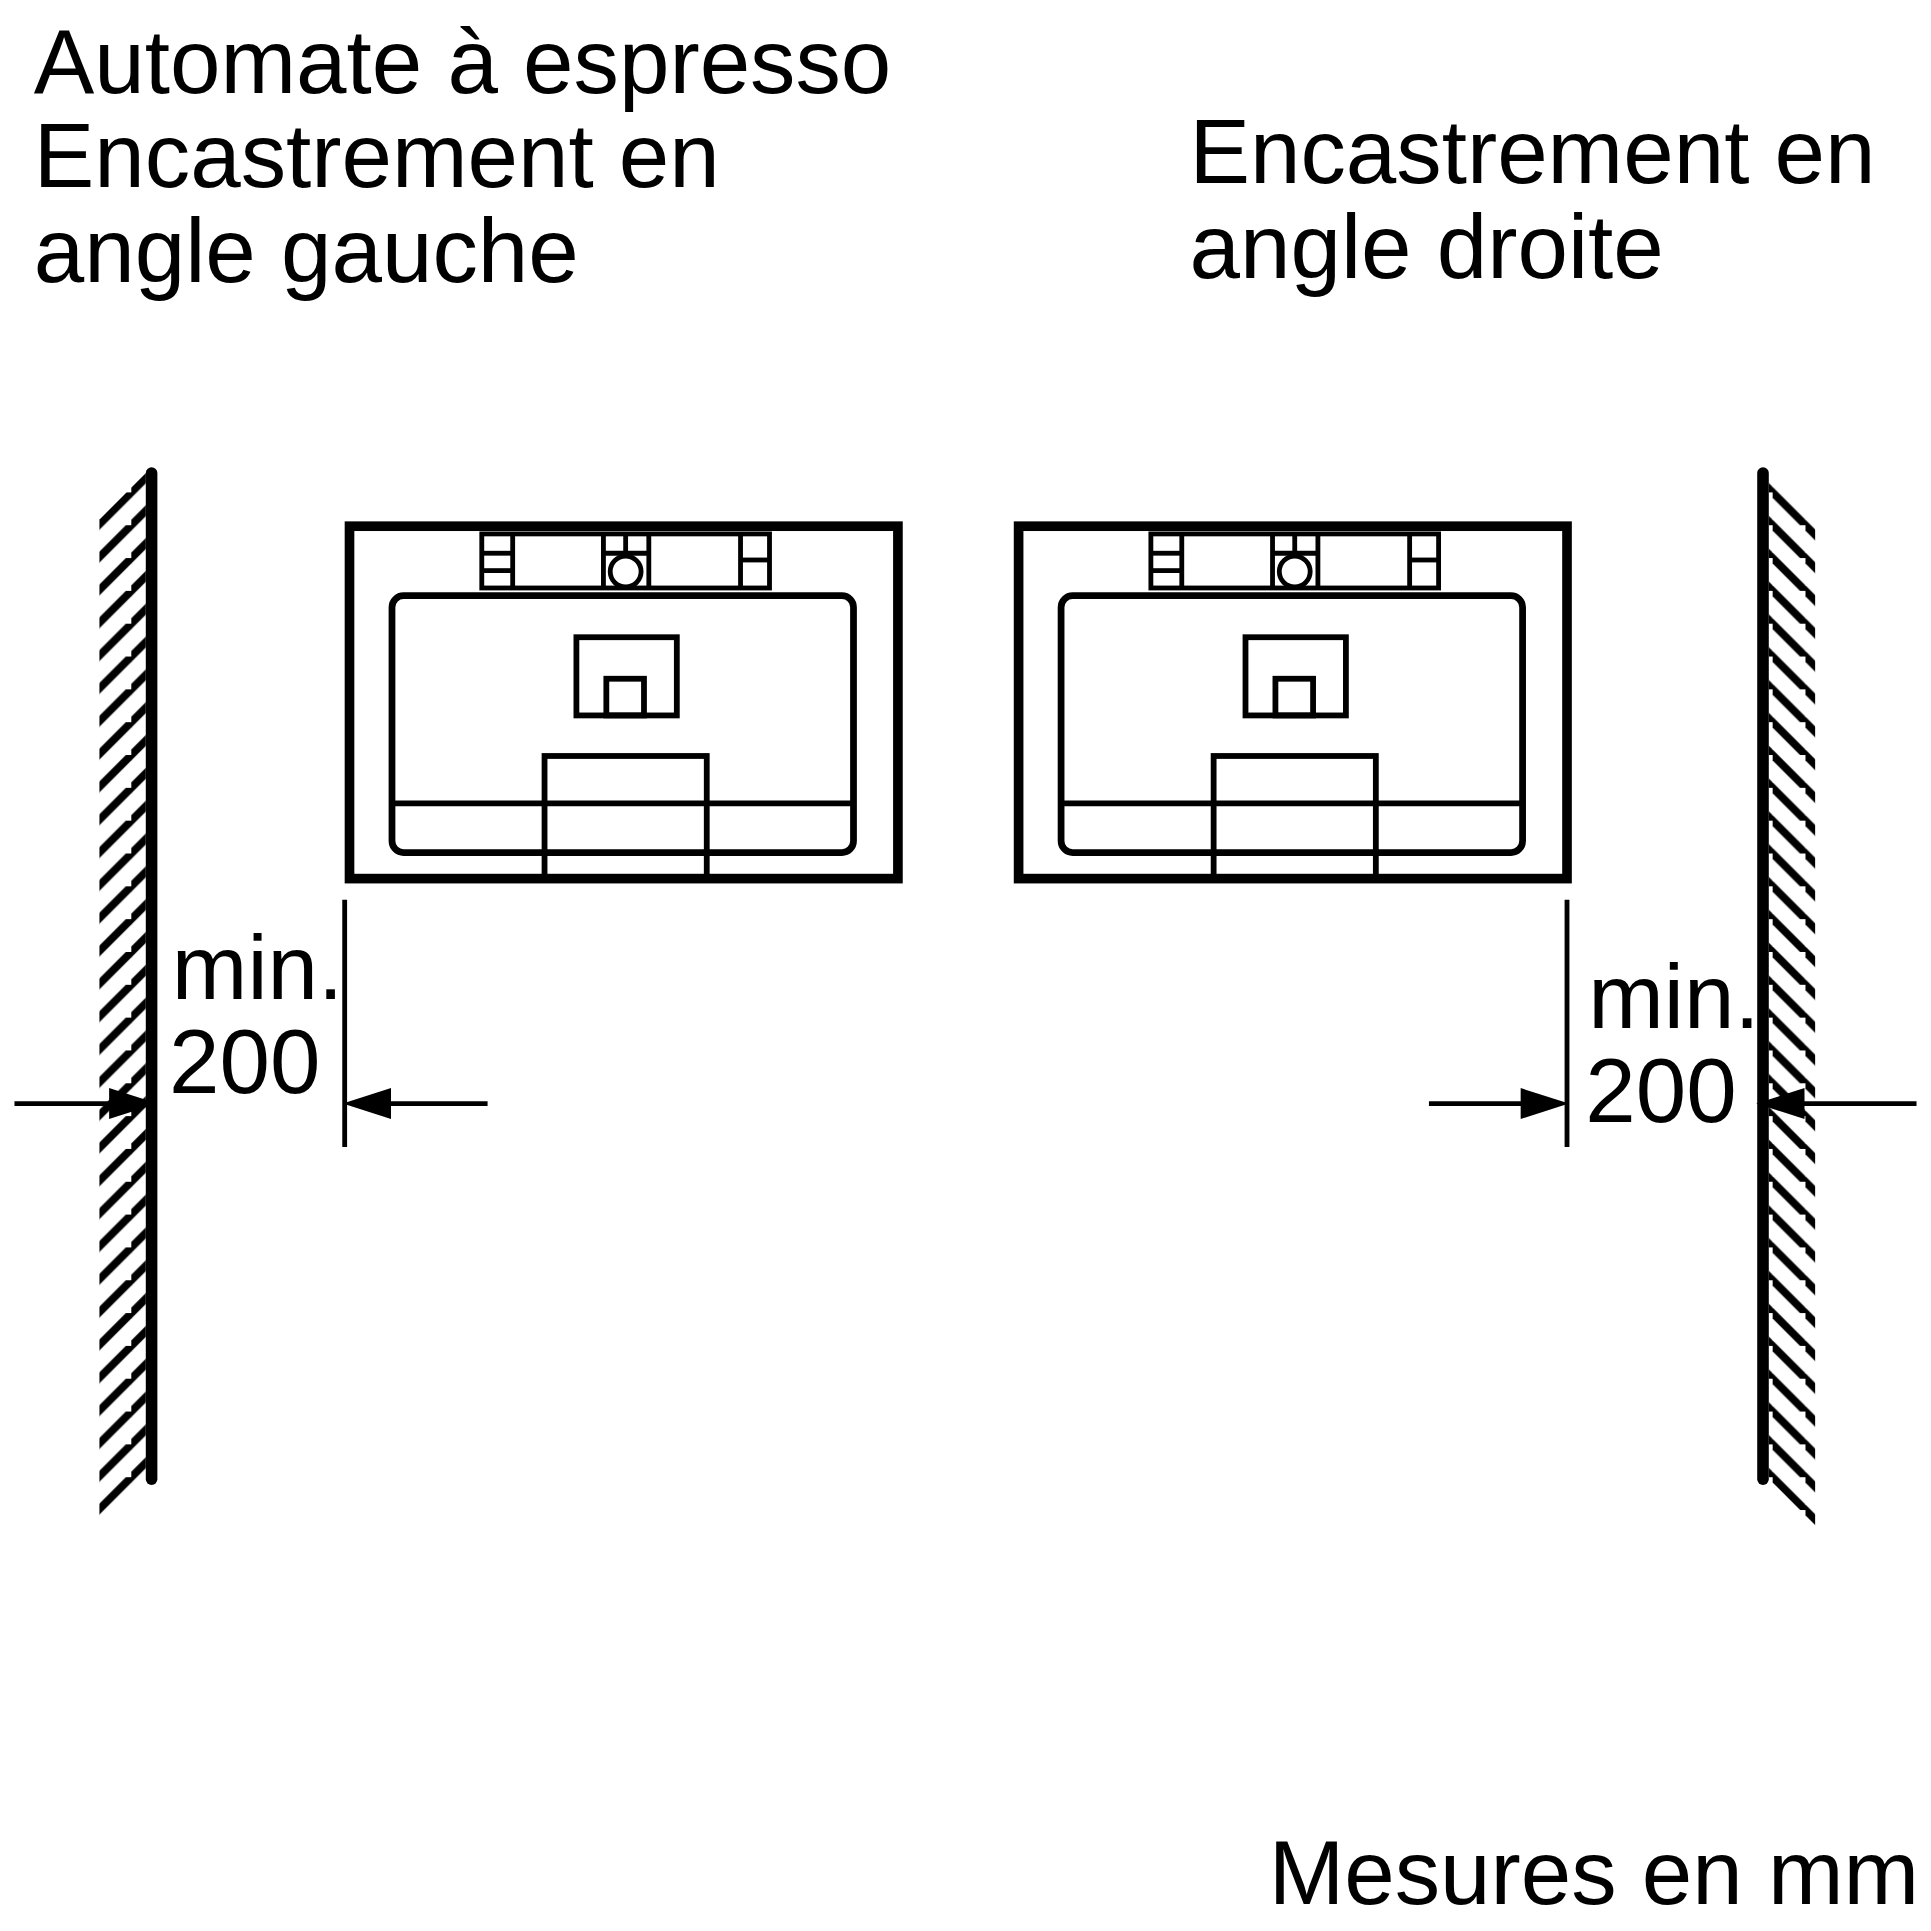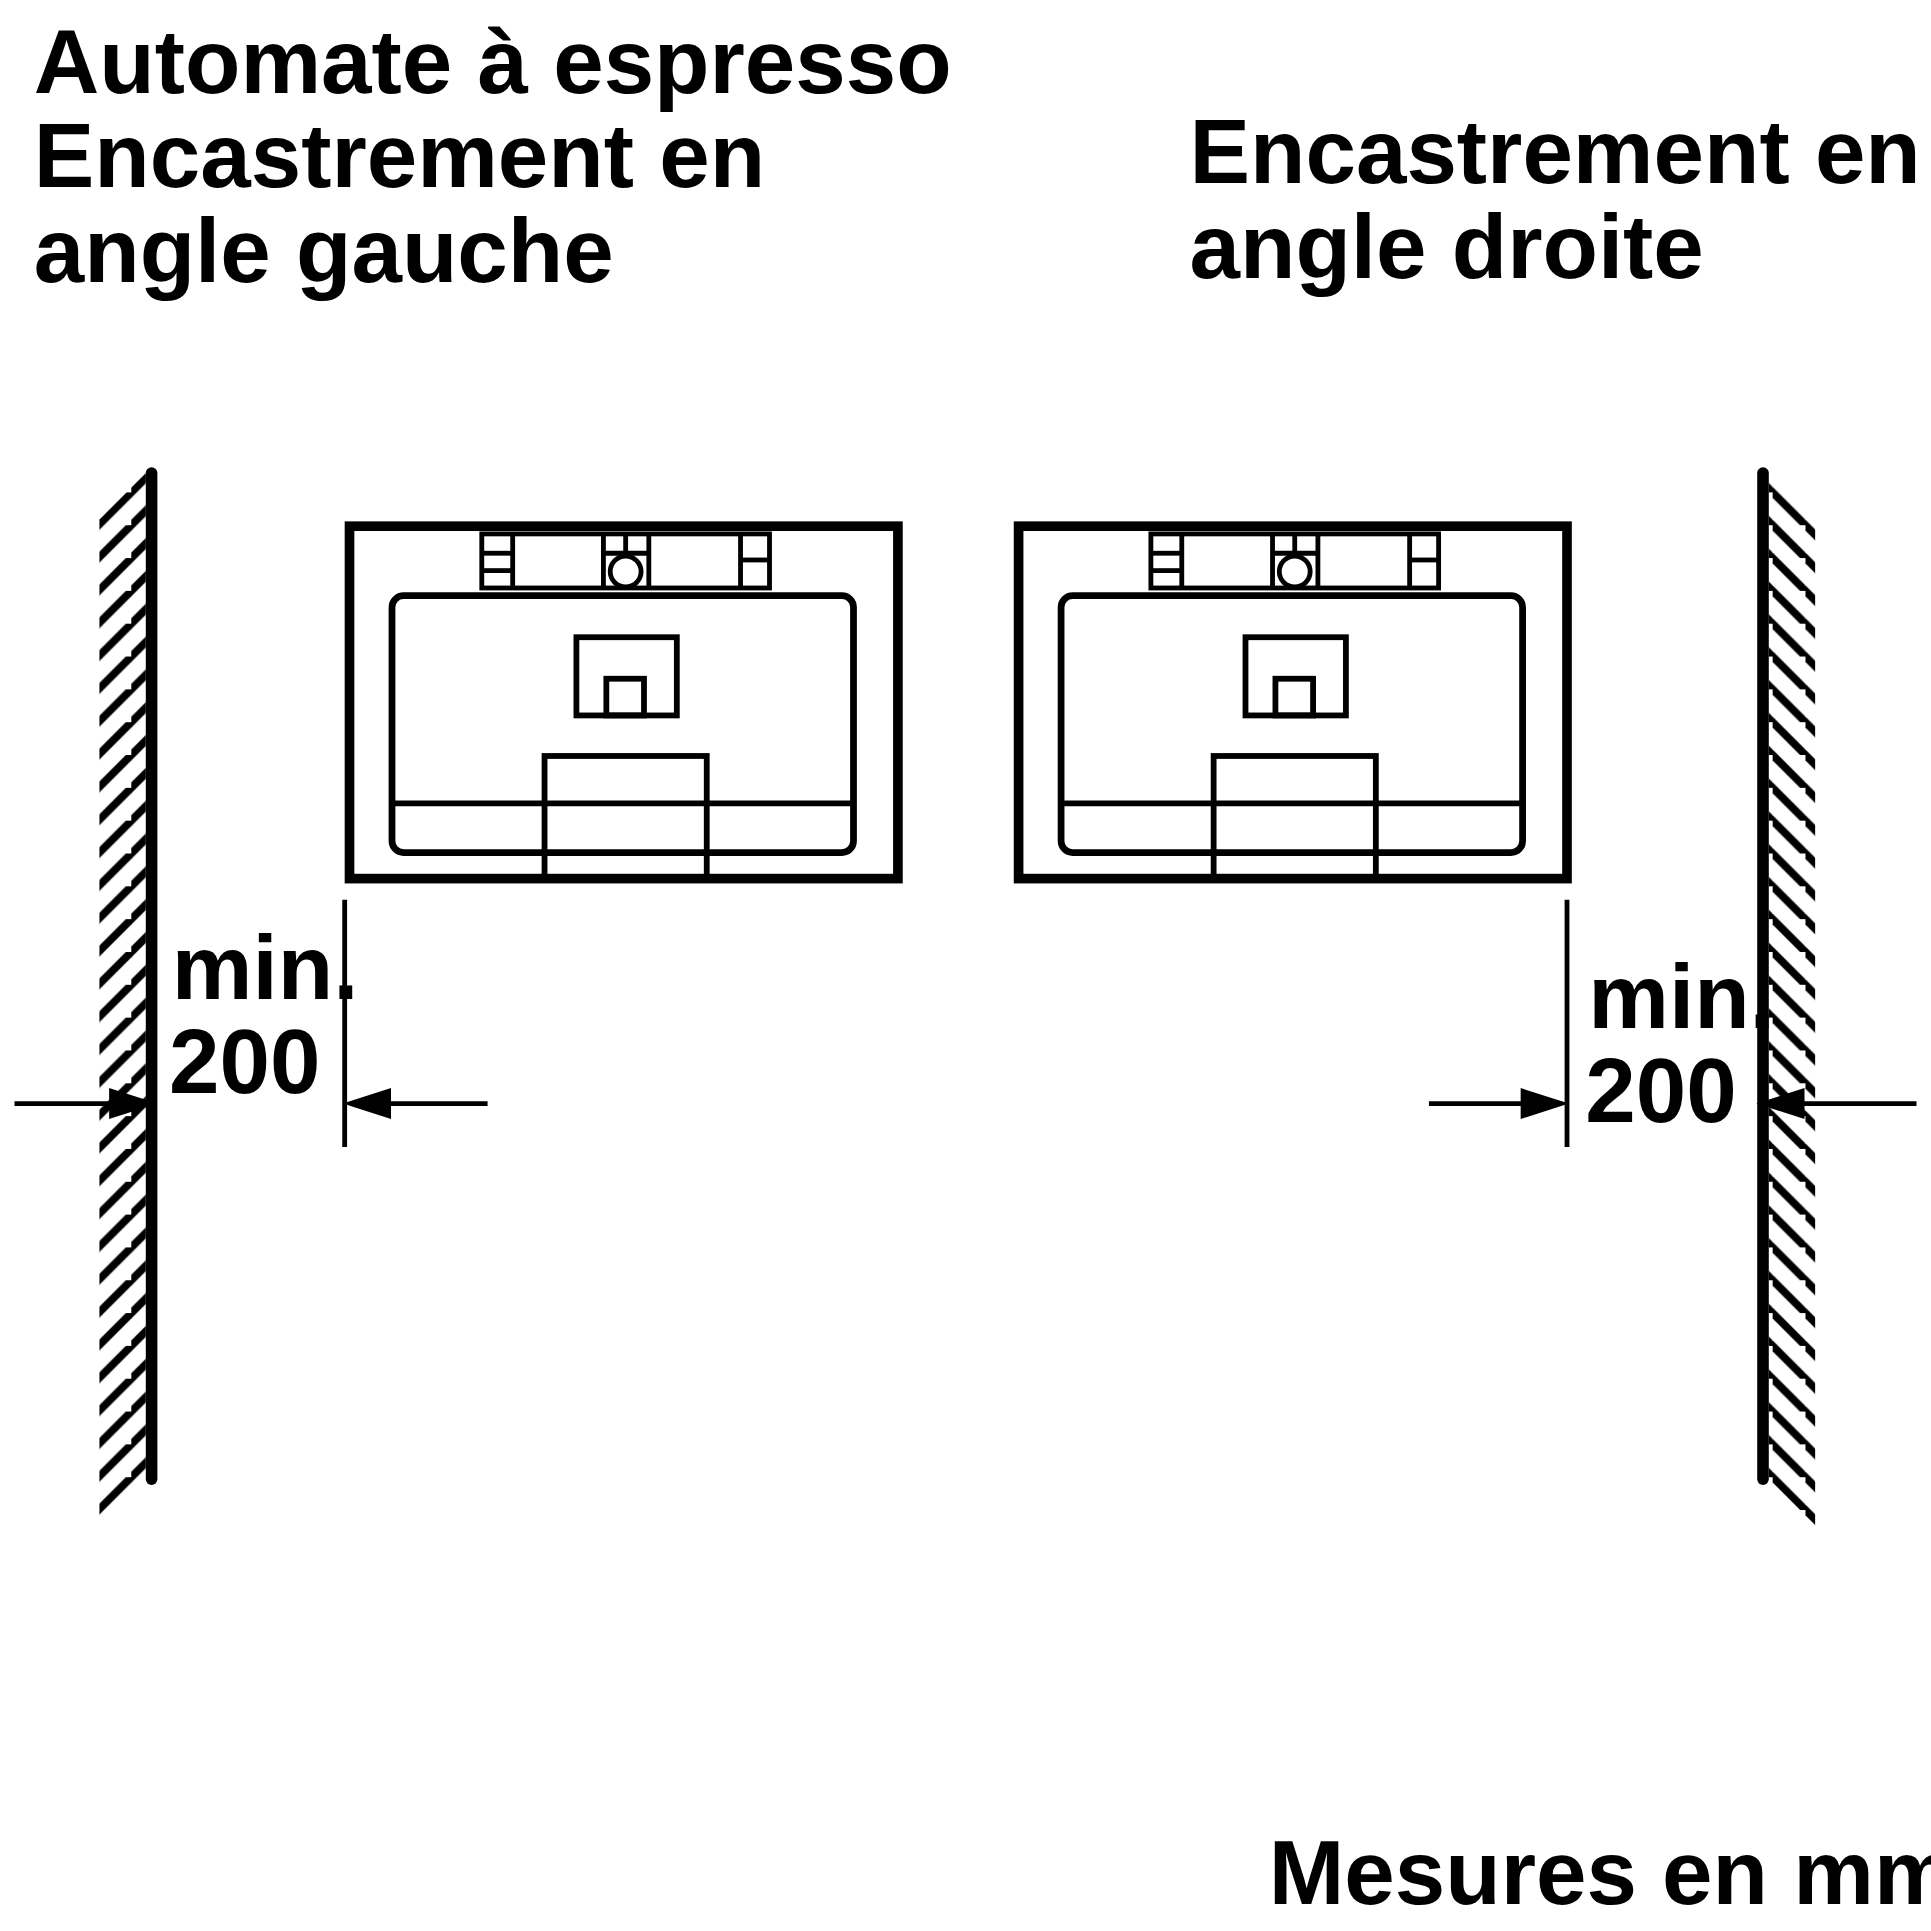--- a/index.html
+++ b/index.html
@@ -5,21 +5,20 @@
   html, body {
     margin: 0;
     padding: 0;
     background: #ffffff;
   }
   .stage {
     position: relative;
     width: 1931px;
     height: 1931px;
     background: var(--bg, #ffffff);
-    font-weight: bold;
   }
   svg {
     display: block;
     width: 1931px;
     height: 1931px;
   }
   .ln {
     fill: none;
     stroke: var(--ink, #000000);
   }

